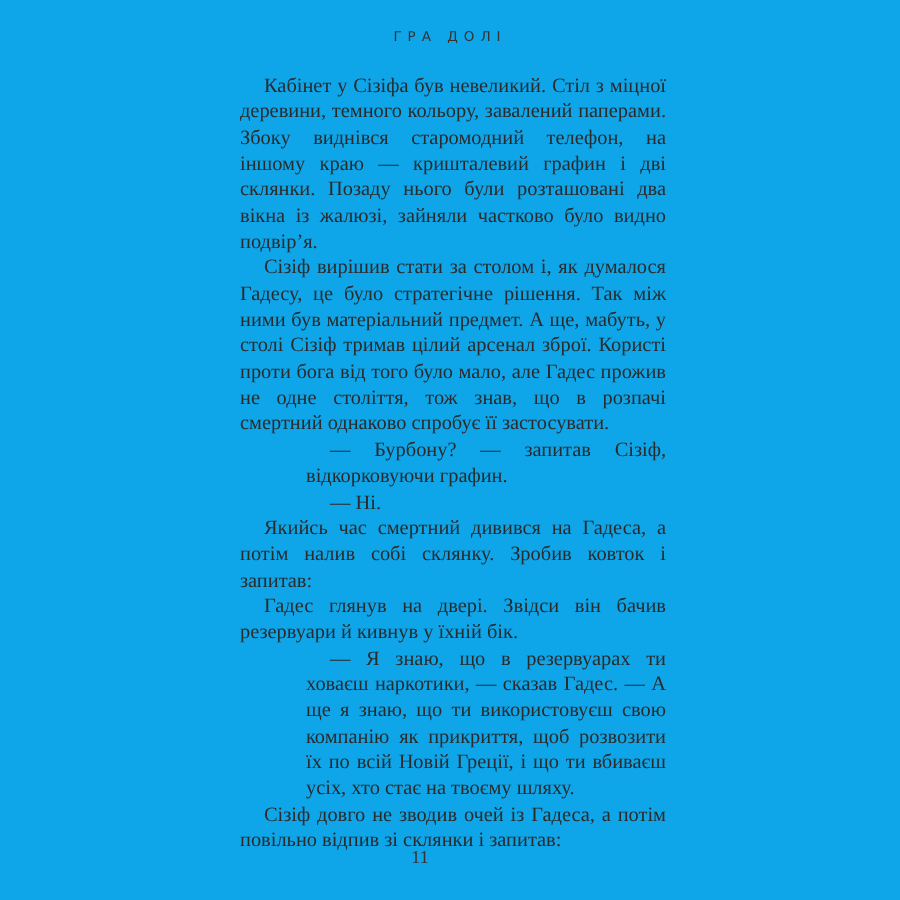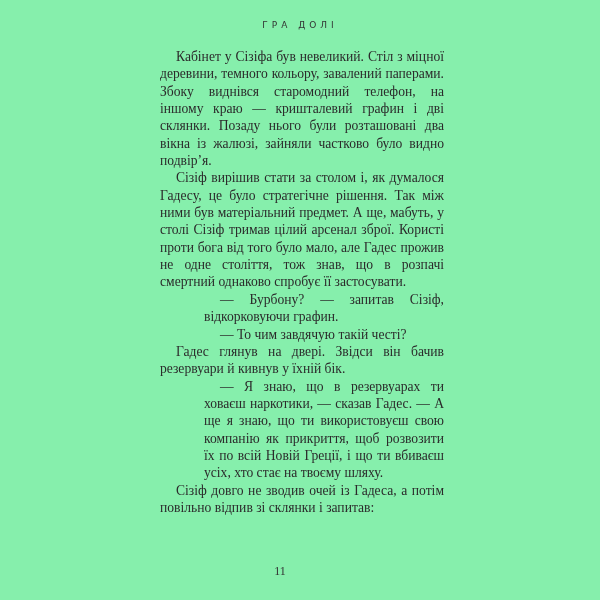--- a/index.html
+++ b/index.html
@@ -12,21 +12,21 @@
       height: 600px;
       position: relative;
       overflow: hidden;
       font-family: "DejaVu Serif", "Liberation Serif", serif;
       color: #2a2a2a;
     }
     .page {
       position: absolute;
       left: 0; top: 0;
       width: 600px; height: 600px;
-      background: #86efac;
+      background: #0ea5e9;
     }
     .running-head {
       position: absolute;
       top: 20px;
       left: 0;
       width: 600px;
       text-align: center;
       font-family: "DejaVu Sans", "Liberation Sans", sans-serif;
       font-size: 9px;
       letter-spacing: 4px;
@@ -66,21 +66,22 @@
 </head>
 <body>
 
 <div class="page">
   <div class="running-head">ГРА ДОЛІ</div>
 
   <div class="text-block">
     <p>Кабінет у Сізіфа був невеликий. Стіл з міцної деревини, темного кольору, завалений паперами. Збоку виднівся старомодний телефон, на іншому краю — кришталевий графин і дві склянки. Позаду нього були розташовані два вікна із жалюзі, зайняли частково було видно подвір’я.</p>
     <p>Сізіф вирішив стати за столом і, як думалося Гадесу, це було стратегічне рішення. Так між ними був матері­альний предмет. А ще, мабуть, у столі Сізіф тримав цілий арсенал зброї. Користі проти бога від того було мало, але Гадес прожив не одне століття, тож знав, що в розпачі смертний однаково спробує її застосувати.</p>
     <p class="dialogue">— Бурбону? — запитав Сізіф, відкорковуючи графин.</p>
-    <p class="dialogue">— То чим завдячую такій честі?</p>
+    <p class="dialogue">— Ні.</p>
+    <p>Якийсь час смертний дивився на Гадеса, а потім налив собі склянку. Зробив ковток і запитав:</p>
     <p>Гадес глянув на двері. Звідси він бачив резервуари й кивнув у їхній бік.</p>
     <p class="dialogue">— Я знаю, що в резервуарах ти ховаєш наркотики, — сказав Гадес. — А ще я знаю, що ти використовуєш свою компанію як прикриття, щоб розвозити їх по всій Новій Греції, і що ти вбиваєш усіх, хто стає на твоєму шляху.</p>
     <p>Сізіф довго не зводив очей із Гадеса, а потім повільно відпив зі склянки і запитав:</p>
 
   </div>
 
   <div class="page-number">11</div>
 </div>
 
 </body></html>

